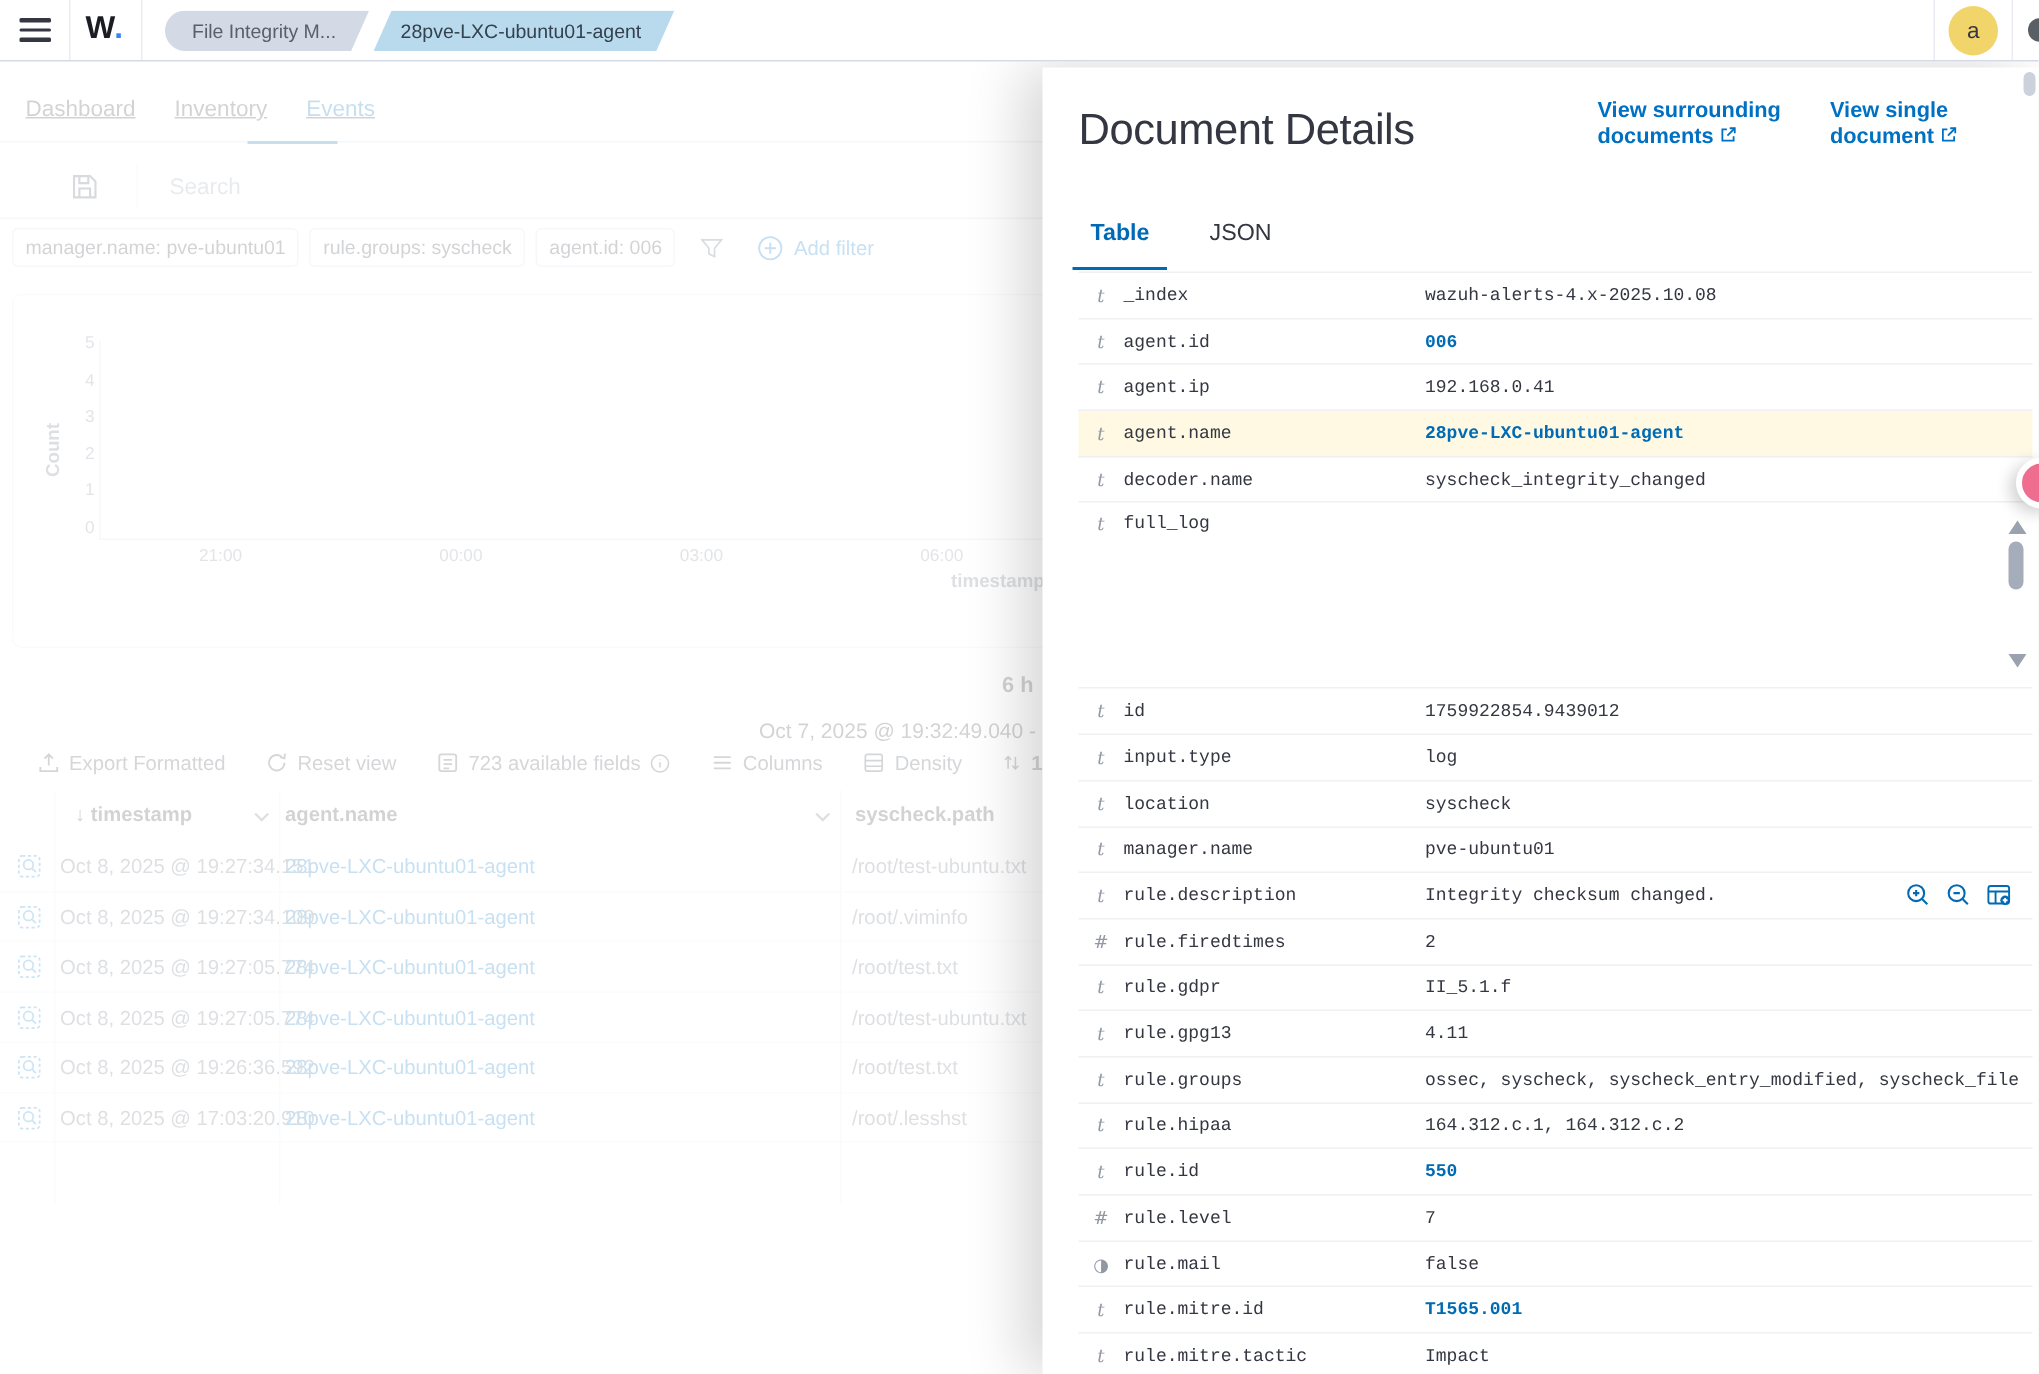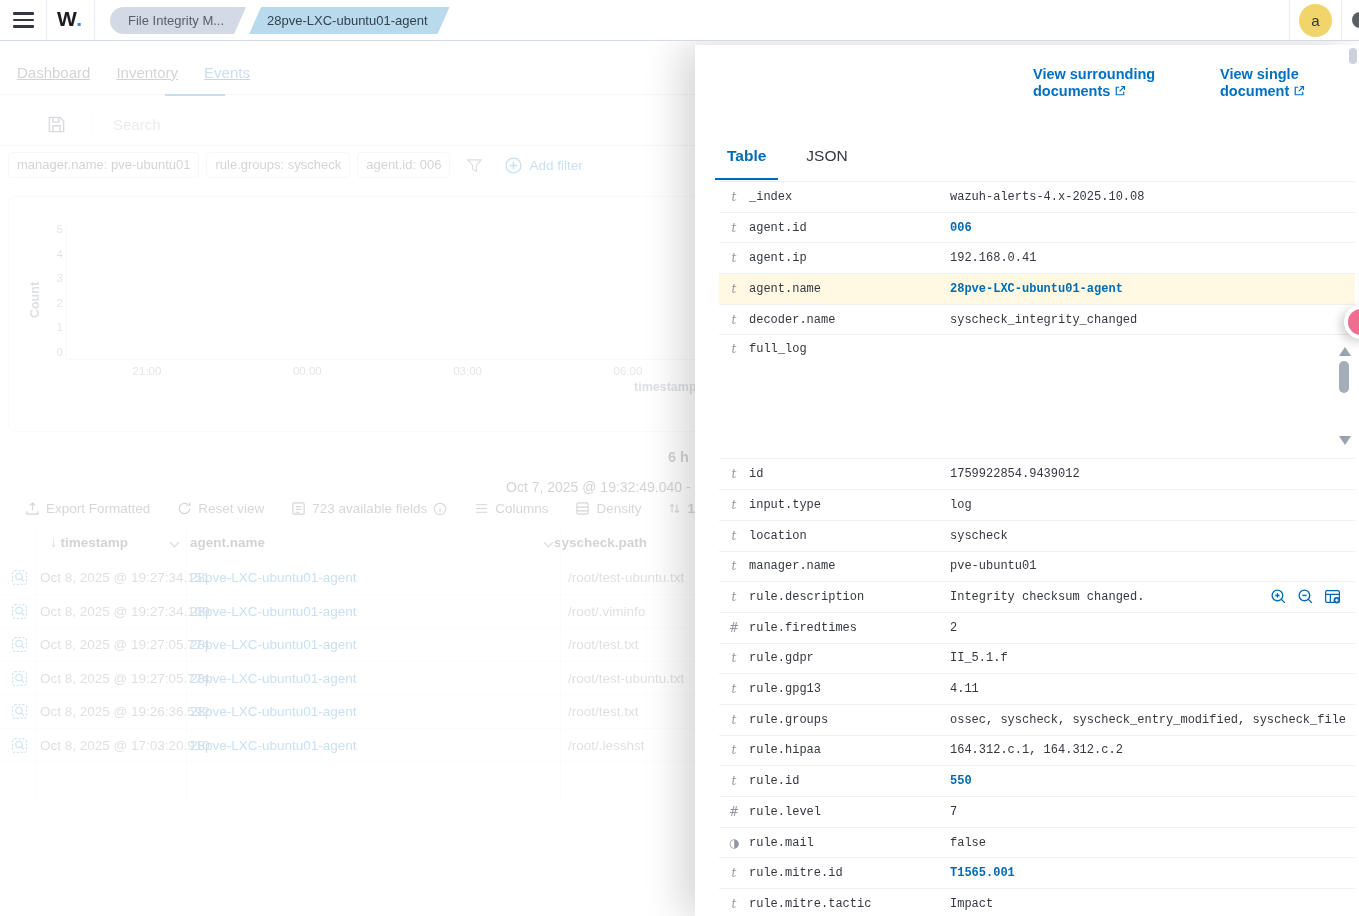--- a/index.html
+++ b/index.html
@@ -244,21 +244,21 @@
     <div class="gh-cell" style="left:50px;">
       <span>↓ </span><span>timestamp</span>
     </div>
     <svg class="abs" style="left:169px;top:14px;color:#69707d;" width="11" height="7" viewBox="0 0 10 6" fill="none" stroke="currentColor" stroke-width="1.4">
         <path d="M1 1l4 4 4-4"></path>
       </svg>
     <div class="gh-cell" style="left:190px;"><span>agent.name</span></div>
     <svg class="abs" style="left:543px;top:14px;color:#69707d;" width="11" height="7" viewBox="0 0 10 6" fill="none" stroke="currentColor" stroke-width="1.4">
         <path d="M1 1l4 4 4-4"></path>
       </svg>
-    <div class="gh-cell" style="left:554px;text-align:right;"><span>syscheck.path</span></div>
+    <div class="gh-cell" style="left:570px;text-align:right;"><span>syscheck.path</span></div>
   </div>
   <div class="col-line" style="left:36px;"></div>
   <div class="col-line" style="left:186px;"></div>
   <div class="col-line" style="left:560px;"></div>
 
   <div class="grid-rows">
     <div class="grow">
         <span class="inspect">
           <svg width="17" height="17" viewBox="0 0 16 16" fill="none" stroke="currentColor" stroke-width="1.1">
             <rect x="1.5" y="1.5" width="13" height="13" rx="2" stroke-dasharray="2 1.6"></rect>
@@ -329,22 +329,23 @@
         <span class="c-time">Oct 8, 2025 @ 17:03:20.910</span>
         <span class="c-agent">28pve-LXC-ubuntu01-agent</span>
         <span class="c-path">/root/.lesshst</span>
       </div>
   </div>
 </div>
 
 <div class="dim"></div>
 
 <div class="flyout">
-
-  <div class="fly-action" style="left: 338px;"><span>View surrounding documents</span><svg width="12" height="12" viewBox="0 0 16 16" fill="none" stroke="currentColor" stroke-width="1.6">
+  <div class="fly-title">Document Details</div>
+
+  <div class="fly-action" style="left: 370px;"><span>View surrounding documents</span><svg width="12" height="12" viewBox="0 0 16 16" fill="none" stroke="currentColor" stroke-width="1.6">
         <path d="M7 3H3v10h10V9"></path>
         <path d="M9.5 2H14v4.5"></path>
         <path d="M14 2L7.5 8.5"></path>
       </svg></div>
     <div class="fly-action" style="left: 525px;"><span>View single document</span><svg width="12" height="12" viewBox="0 0 16 16" fill="none" stroke="currentColor" stroke-width="1.6">
         <path d="M7 3H3v10h10V9"></path>
         <path d="M9.5 2H14v4.5"></path>
         <path d="M14 2L7.5 8.5"></path>
       </svg></div>
 

